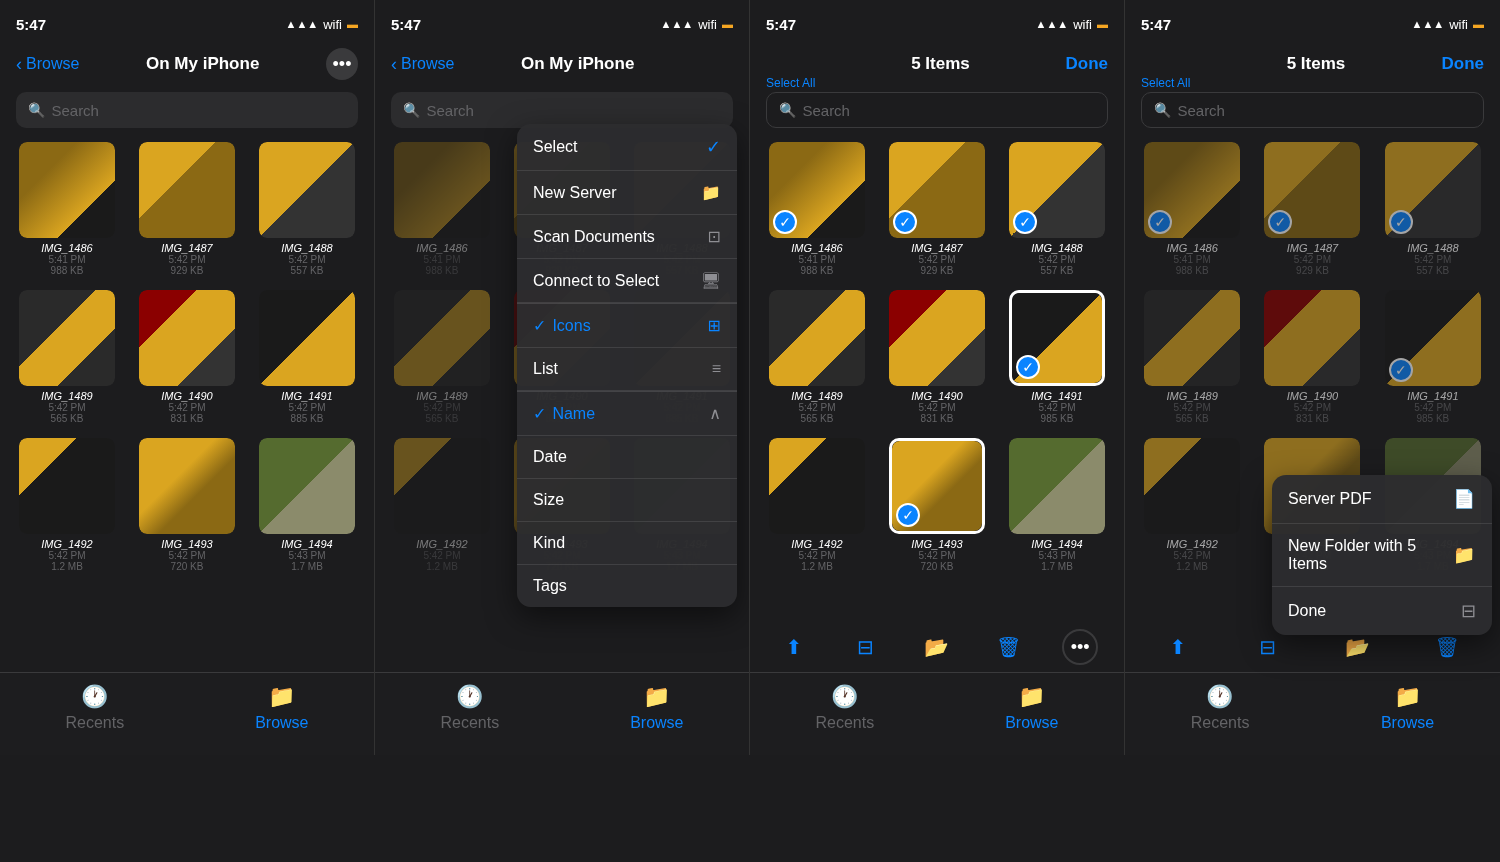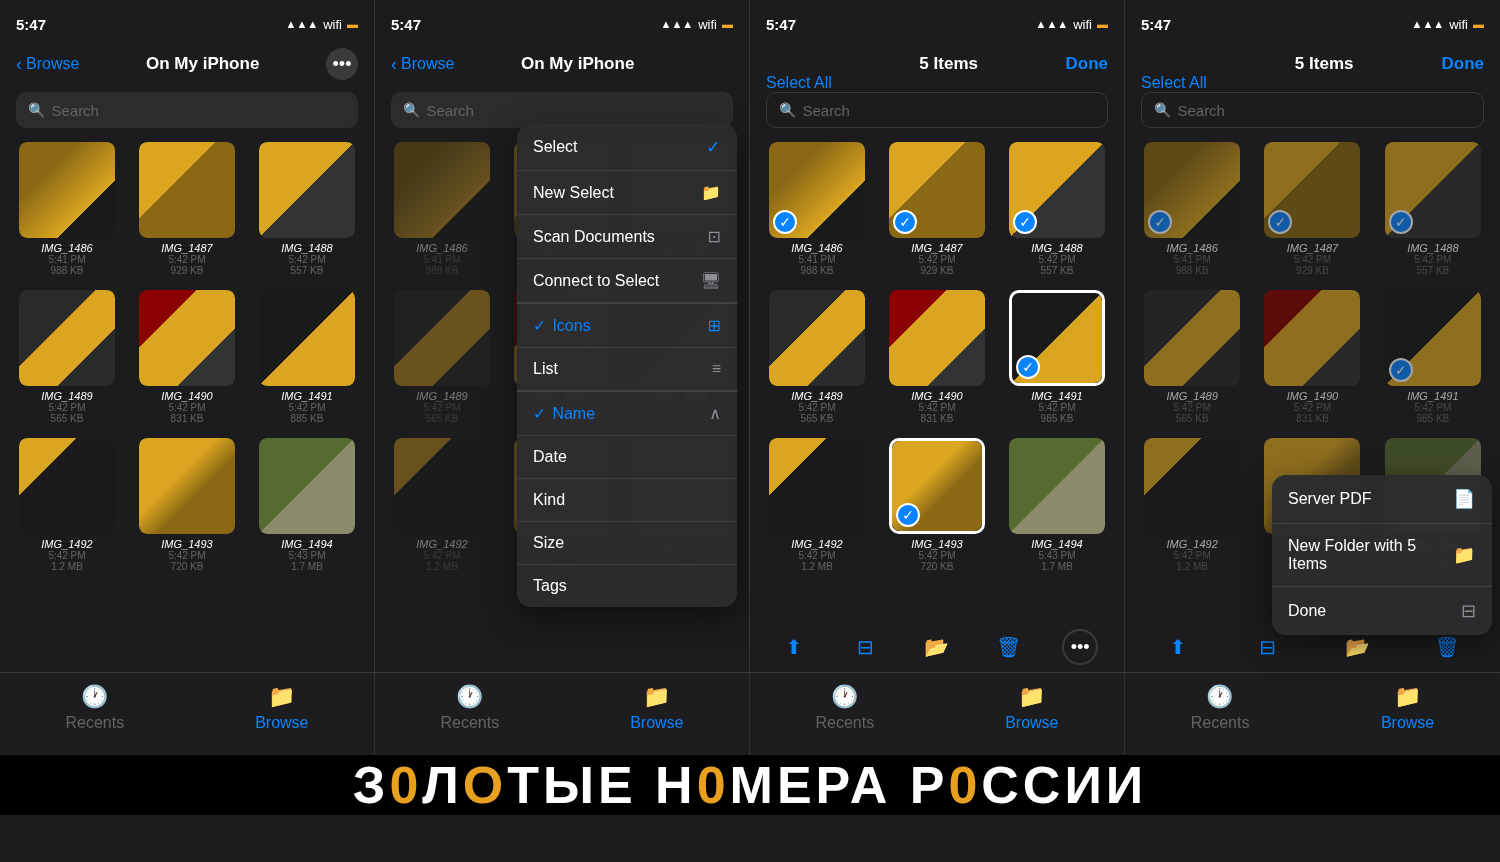--- a/index.html
+++ b/index.html
@@ -6,23 +6,24 @@
     body {
       width: 1500px;
       height: 862px;
       background: #1c1c1e;
       font-family: -apple-system, 'SF Pro Display', 'Helvetica Neue', Arial, sans-serif;
       overflow: hidden;
     }
 
     .main-container {
       display: flex;
-      flex-direction: column;
+      flex-direction: row;
       width: 1500px;
       height: 613px;
+      gap: 36px;
     }
 
     .phones-row {
       display: flex;
       flex-direction: row;
       width: 1500px;
       height: 755px;
       background: #000;
     }
 
@@ -322,21 +323,21 @@
     .nav-bar-select {
       display: flex;
       justify-content: space-between;
       align-items: center;
       padding: 4px 16px 8px;
       height: 44px;
     }
 
     .nav-select-all {
       color: #0a84ff;
-      font-size: 16px;
+      font-size: 12px;
       margin-top: 37px;
     }
 
     .nav-items-count {
       font-size: 17px;
       font-weight: 600;
       color: #fff;
     }
 
     .nav-done {
@@ -581,21 +582,21 @@
             <span class="file-meta">1.7 MB</span>
         </div>
       </div>
 
       <div class="dropdown-overlay">
         <div class="dropdown-item">
           <span>Select</span>
           <span style="color:#0a84ff;font-size:18px;">✓</span>
         </div>
         <div class="dropdown-item">
-          <span>New Select</span>
+          <span>New Server</span>
           <span style="color:#8e8e93;">📁</span>
         </div>
         <div class="dropdown-item">
           <span>Scan Documents</span>
           <span style="color:#8e8e93;">⊡</span>
         </div>
         <div class="dropdown-item">
           <span>Connect to Select</span>
           <span style="color:#8e8e93;">🖥</span>
         </div>
@@ -616,24 +617,24 @@
           <span style="display:flex;align-items:center;gap:6px;">
             <span>✓</span>
             <span>Name</span>
           </span>
           <span style="color:#8e8e93;">∧</span>
         </div>
         <div class="dropdown-item">
           <span>Date</span>
         </div>
         <div class="dropdown-item">
+          <span>Size</span>
+        </div>
+        <div class="dropdown-item">
           <span>Kind</span>
-        </div>
-        <div class="dropdown-item">
-          <span>Size</span>
         </div>
         <div class="dropdown-item">
           <span>Tags</span>
         </div>
       </div>
       <div class="tab-bar">
         <div class="tab-item tab-inactive">
           <div class="tab-icon">🕐</div>
           <span>Recents</span>
         </div>

